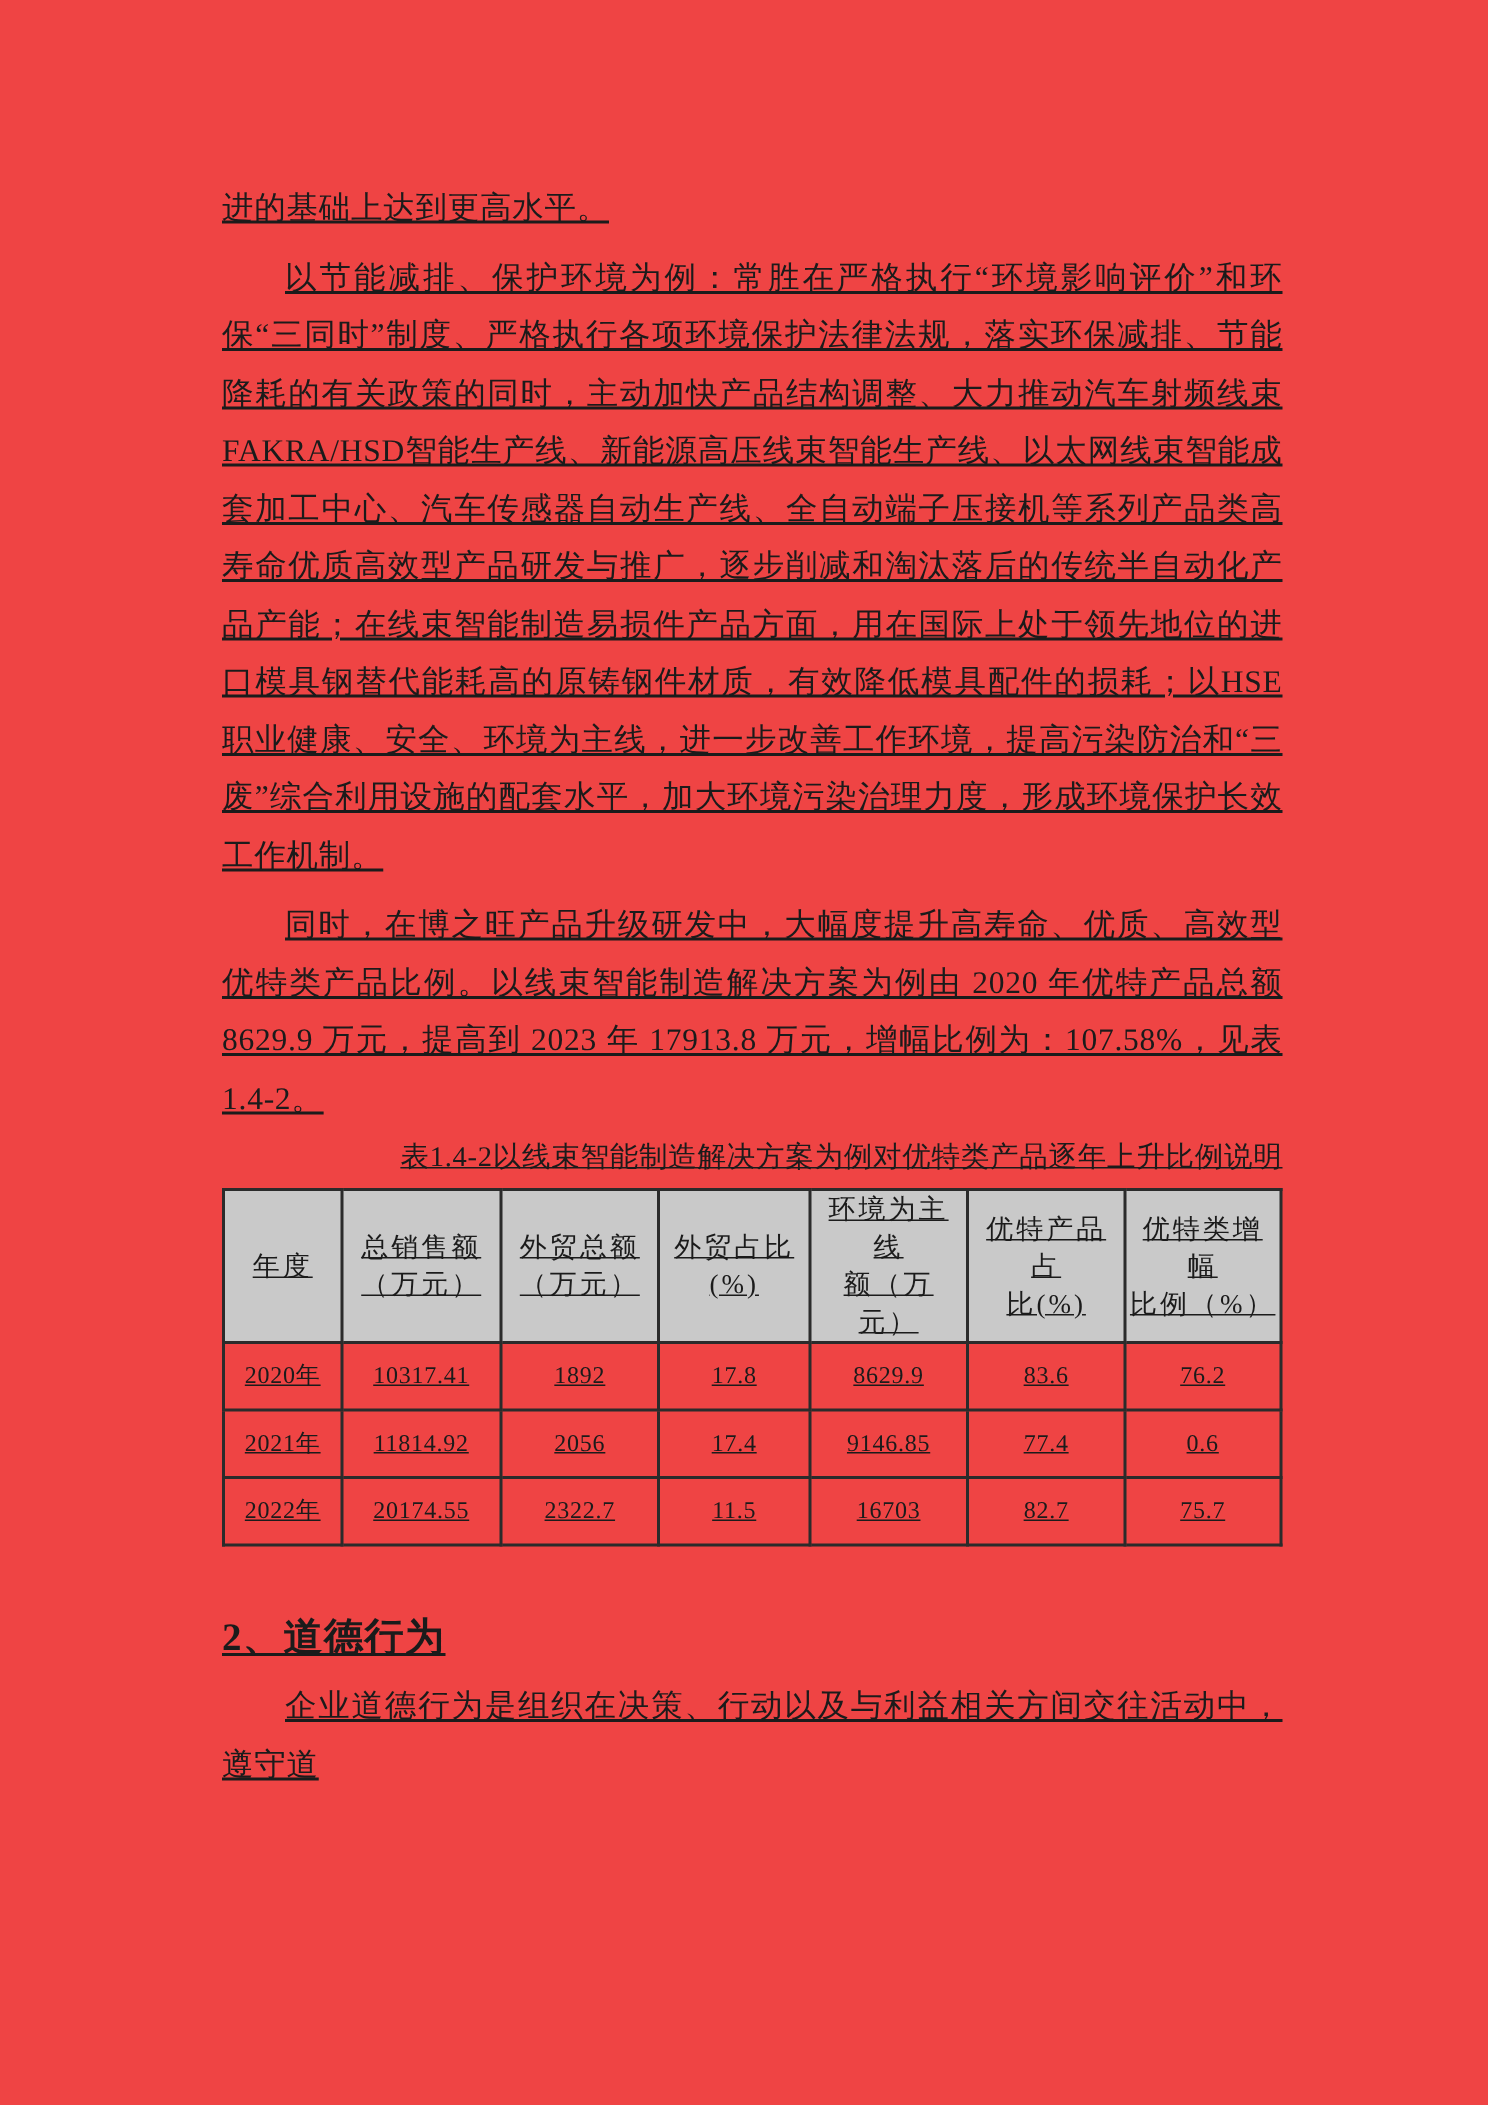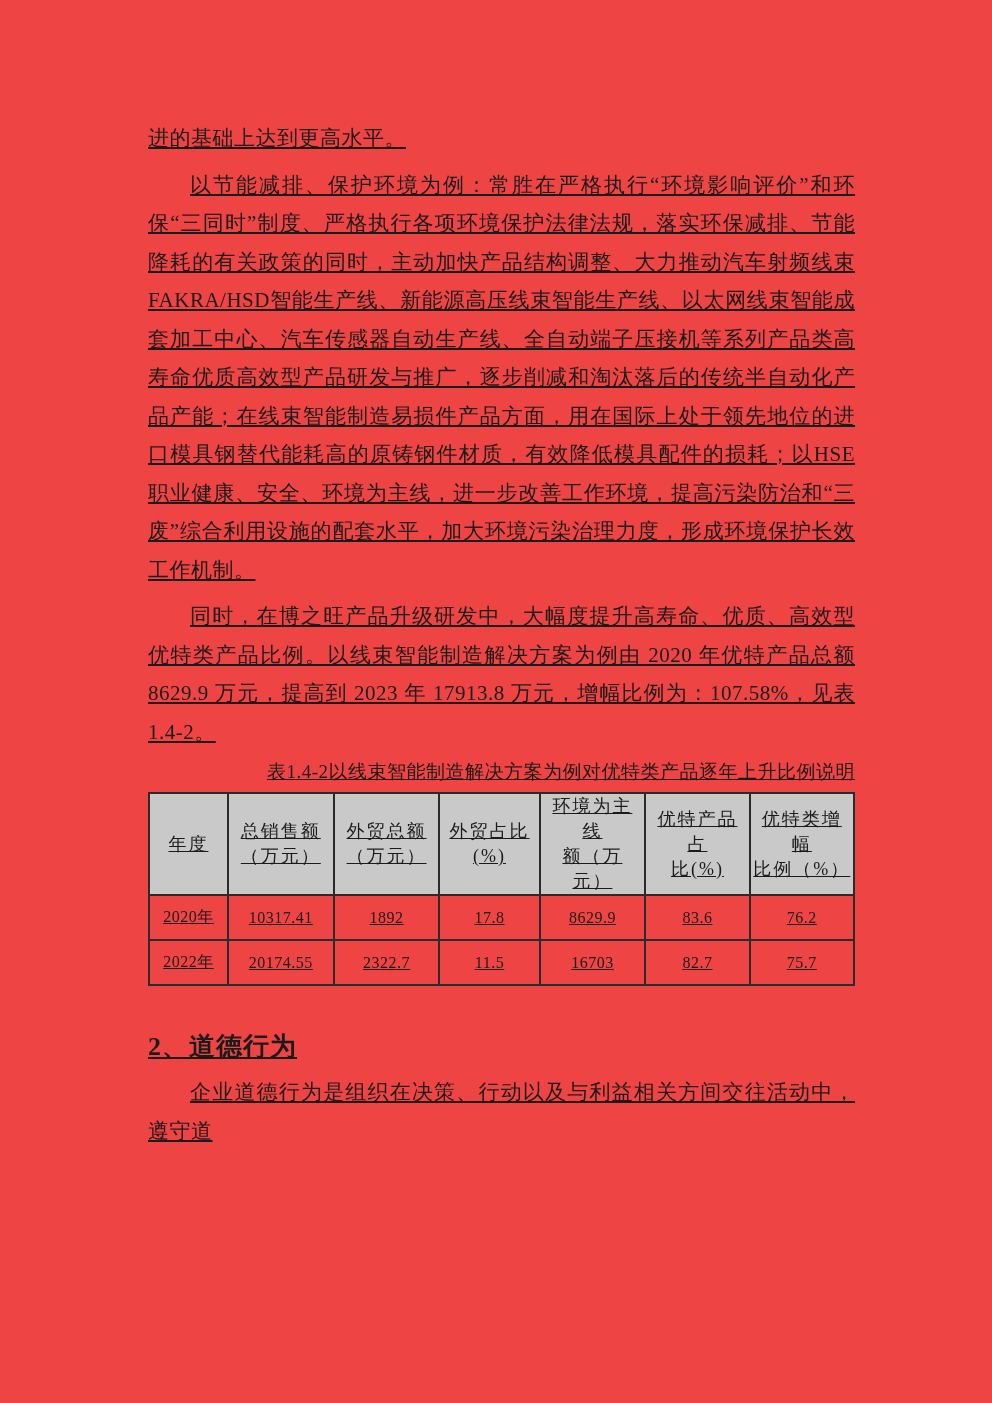--- a/index.html
+++ b/index.html
@@ -118,20 +118,29 @@
       <tr>
         <td>2020年</td>
         <td>10317.41</td>
         <td>1892</td>
         <td>17.8</td>
         <td>8629.9</td>
         <td>83.6</td>
         <td>76.2</td>
       </tr>
       <tr>
+        <td>2021年</td>
+        <td>11814.92</td>
+        <td>2056</td>
+        <td>17.4</td>
+        <td>9146.85</td>
+        <td>77.4</td>
+        <td>0.6</td>
+      </tr>
+      <tr>
         <td>2022年</td>
         <td>20174.55</td>
         <td>2322.7</td>
         <td>11.5</td>
         <td>16703</td>
         <td>82.7</td>
         <td>75.7</td>
       </tr>
     </tbody>
   </table>

